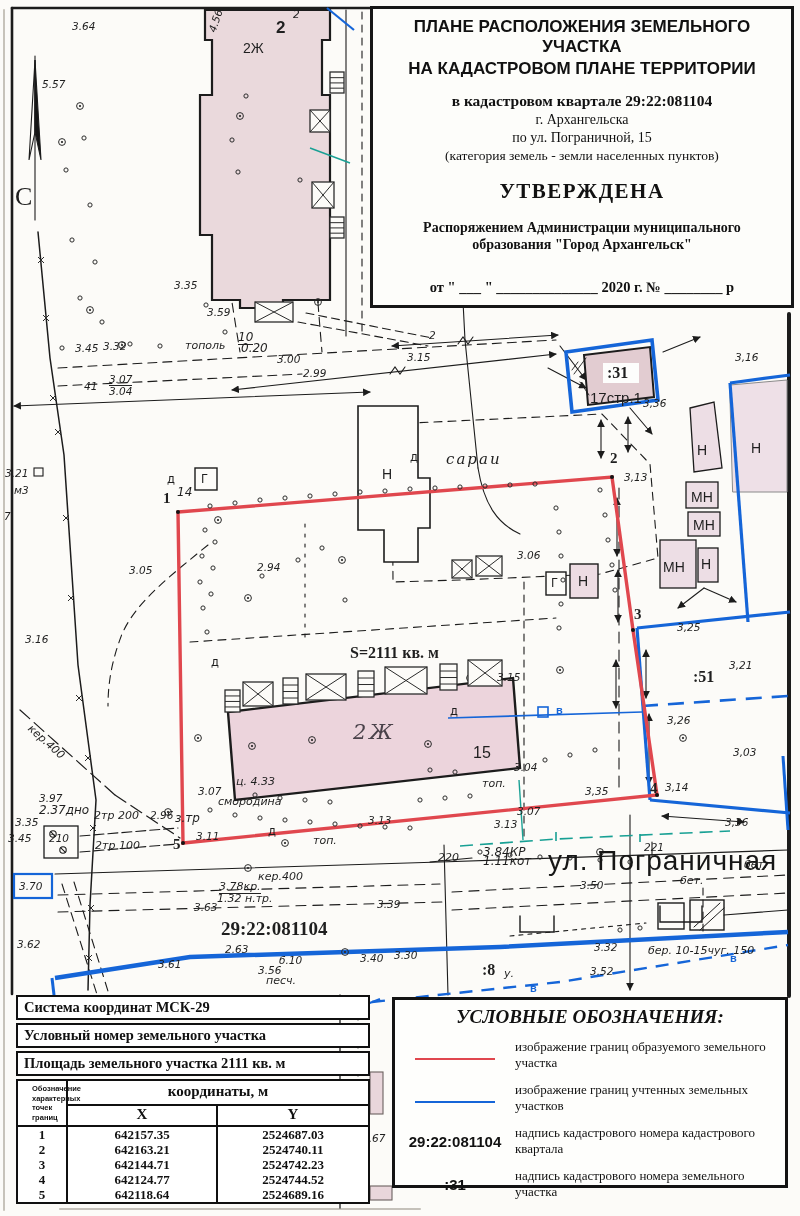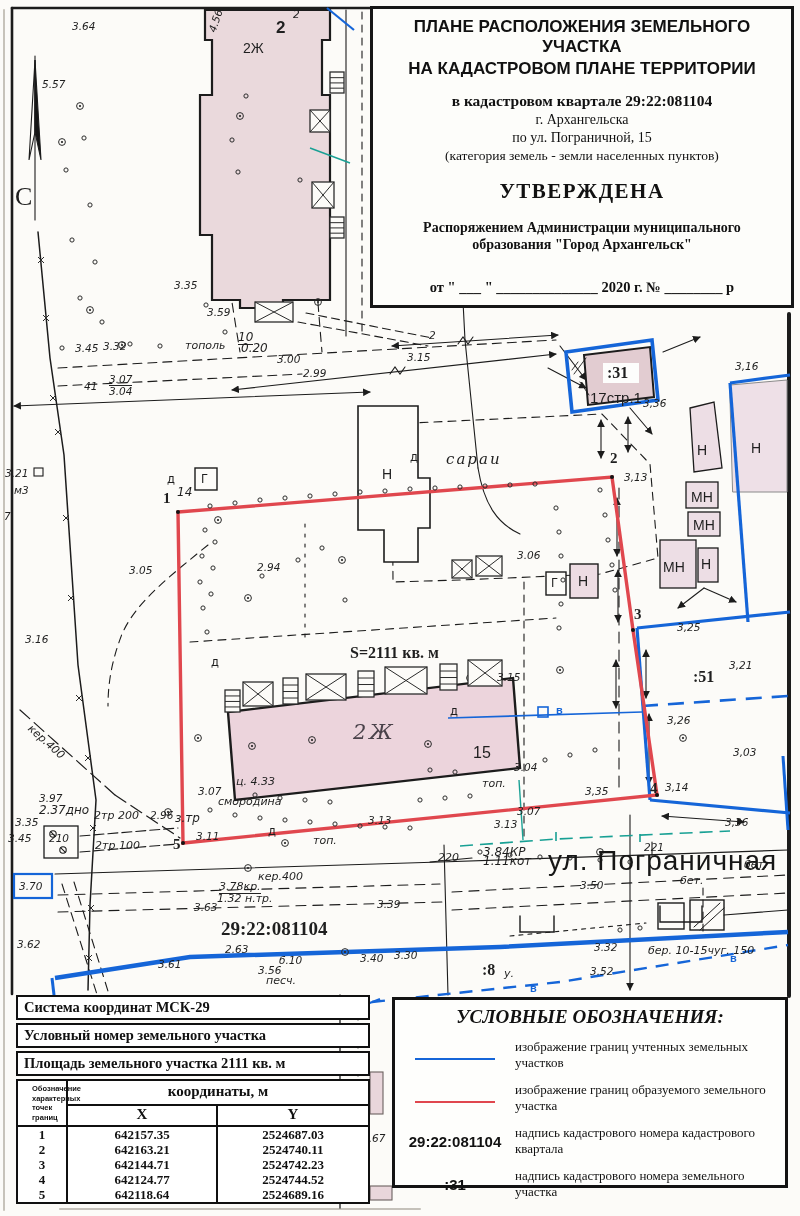--- a/index.html
+++ b/index.html
@@ -429,21 +429,21 @@
       <span class="ml handlg" style="left: 446px; top: 450px;">сараи</span>
       <span class="ml bld" style="left: 382px; top: 466px;">Н</span>
       <span class="ml blds" style="left: 410px; top: 450px;">д</span>
       <span class="ml" style="left: 517px; top: 549px;">3.06</span>
       <span class="ml blds" style="left: 551px; top: 576px;">Г</span>
       <span class="ml bld" style="left: 578px; top: 573px;">Н</span>
       <span class="ml area" style="left: 350px; top: 644px;">S=2111 кв. м</span>
       <span class="ml pnum" style="left: 607px; top: 364px;">:31</span>
       <span class="ml b17" style="left: 590px; top: 389px;">17стр.1</span>
       <span class="ml" style="left: 643px; top: 397px;">3,36</span>
-      <span class="ml" style="left: 735px; top: 351px; margin-top: 9px;">3,16</span>
+      <span class="ml" style="left: 735px; top: 351px;">3,16</span>
       <span class="ml nb" style="left: 610px; top: 450px;">2</span>
       <span class="ml" style="left: 624px; top: 471px;">3,13</span>
       <span class="ml bld" style="left: 697px; top: 442px;">Н</span>
       <span class="ml bld" style="left: 691px; top: 489px;">МН</span>
       <span class="ml bld" style="left: 693px; top: 517px;">МН</span>
       <span class="ml bld" style="left: 663px; top: 559px;">МН</span>
       <span class="ml bld" style="left: 701px; top: 556px;">Н</span>
       <span class="ml bld" style="left: 751px; top: 440px;">Н</span>
       <span class="ml nb" style="left: 634px; top: 606px;">3</span>
       <span class="ml" style="left: 677px; top: 621px;">3,25</span>
@@ -552,26 +552,26 @@
       <div class="c-vy">2524744.52</div>
       <div class="c-n">5</div>
       <div class="c-vx">642118.64</div>
       <div class="c-vy">2524689.16</div>
     </div>
   </div>
 
   <div class="legend">
     <div class="leg-title">УСЛОВНЫЕ ОБОЗНАЧЕНИЯ:</div>
     <div class="leg-row">
+      <span class="leg-sym"><span class="leg-line leg-red"></span></span>
+      <span class="leg-text">изображение границ образуемого земельного участка</span>
+    </div>
+    <div class="leg-row">
       <span class="leg-sym"><span class="leg-line leg-blue"></span></span>
       <span class="leg-text">изображение границ учтенных земельных участков</span>
-    </div>
-    <div class="leg-row">
-      <span class="leg-sym"><span class="leg-line leg-red"></span></span>
-      <span class="leg-text">изображение границ образуемого земельного участка</span>
     </div>
     <div class="leg-row">
       <span class="leg-sym leg-num">29:22:081104</span>
       <span class="leg-text">надпись кадастрового номера кадастрового квартала</span>
     </div>
     <div class="leg-row">
       <span class="leg-sym leg-num">:31</span>
       <span class="leg-text">надпись кадастрового номера земельного участка</span>
     </div>
 

